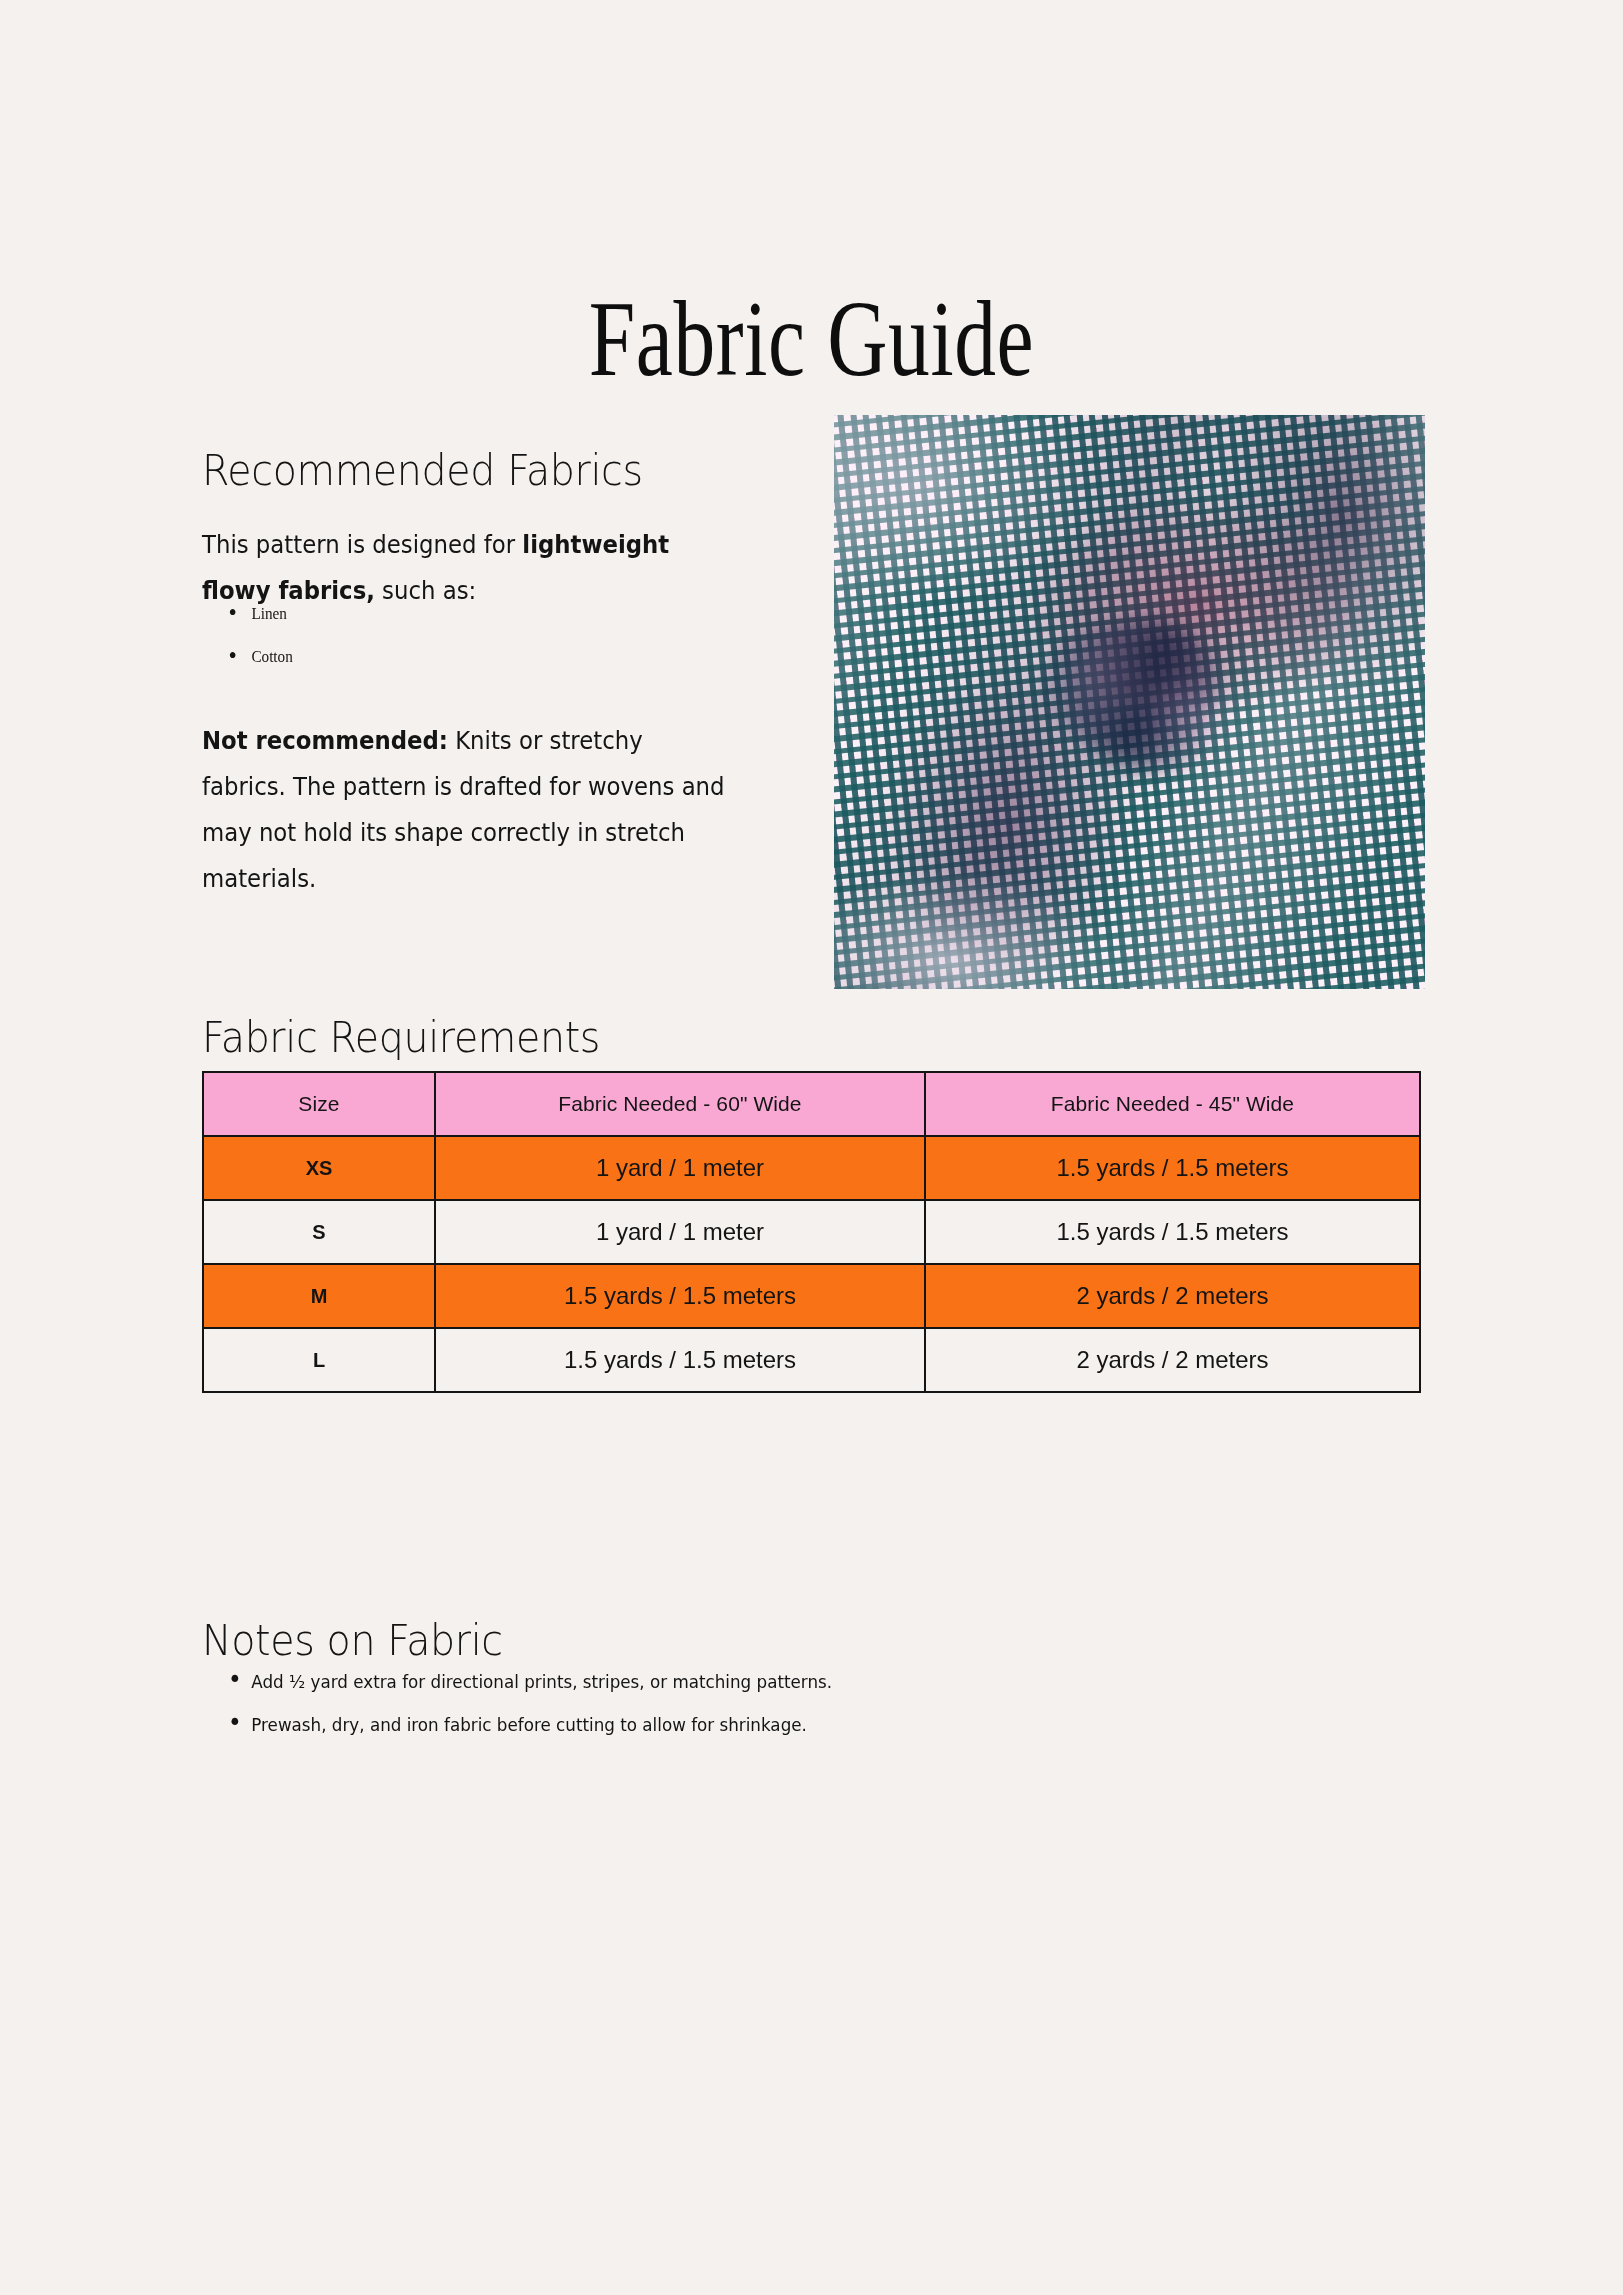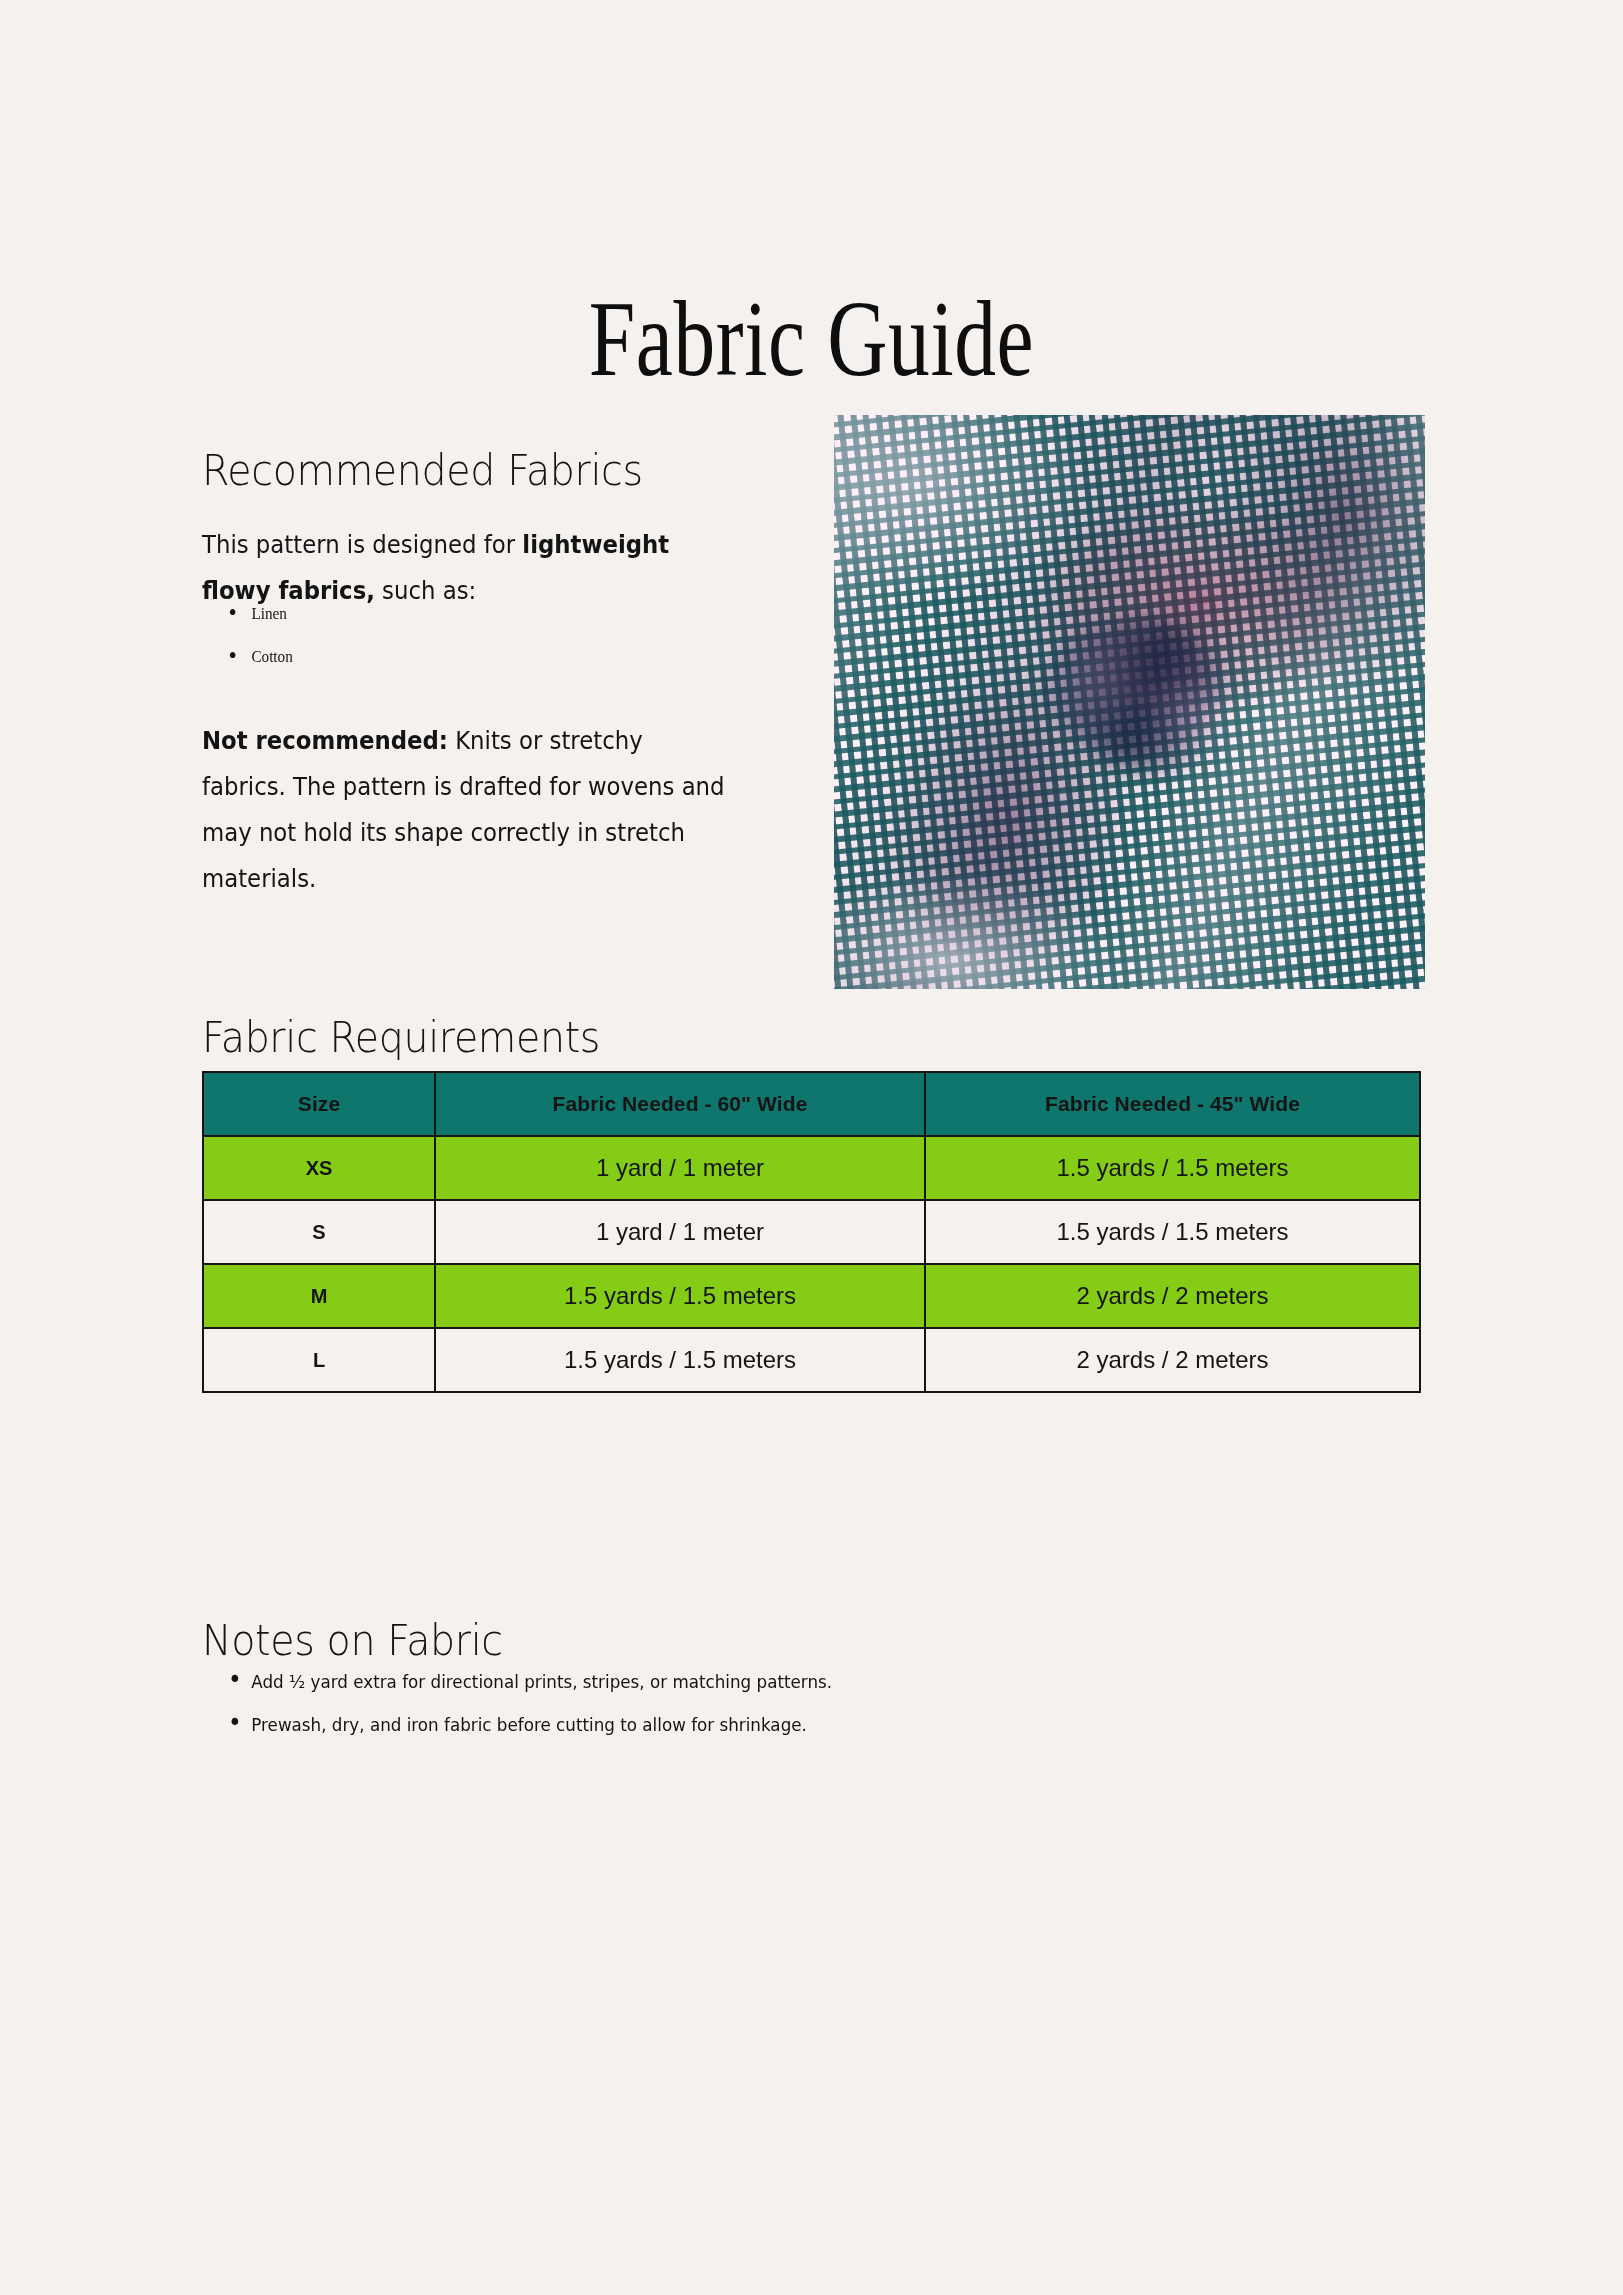--- a/index.html
+++ b/index.html
@@ -185,35 +185,35 @@
   .req-table col.c-fortyfive { width: 495px; }
 
   .req-table th,
   .req-table td {
     border: 2.5px solid #141414;
     text-align: center;
     vertical-align: middle;
   }
   .req-table thead th {
     height: 60px;
-    background: #0f766e;
+    background: #f9a8d4;
     font-size: 21px;
-    font-weight: 700;
+    font-weight: 400;
     letter-spacing: 0.1px;
   }
   .req-table tbody td {
     height: 60px;
     font-size: 24px;
     font-weight: 400;
   }
   .req-table tbody td.size-cell {
     font-weight: 700;
     font-size: 20px;
   }
-  .req-table tbody tr.row-white td { background: #84cc16; }
+  .req-table tbody tr.row-white td { background: #f97316; }
   .req-table tbody tr.row-tint  td { background: #f5f1ee; }
 
   
   .notes-list {
     position: absolute;
     left: 202px;
     top: 1660px;
     margin: 0;
     padding: 0;
     list-style: none;

